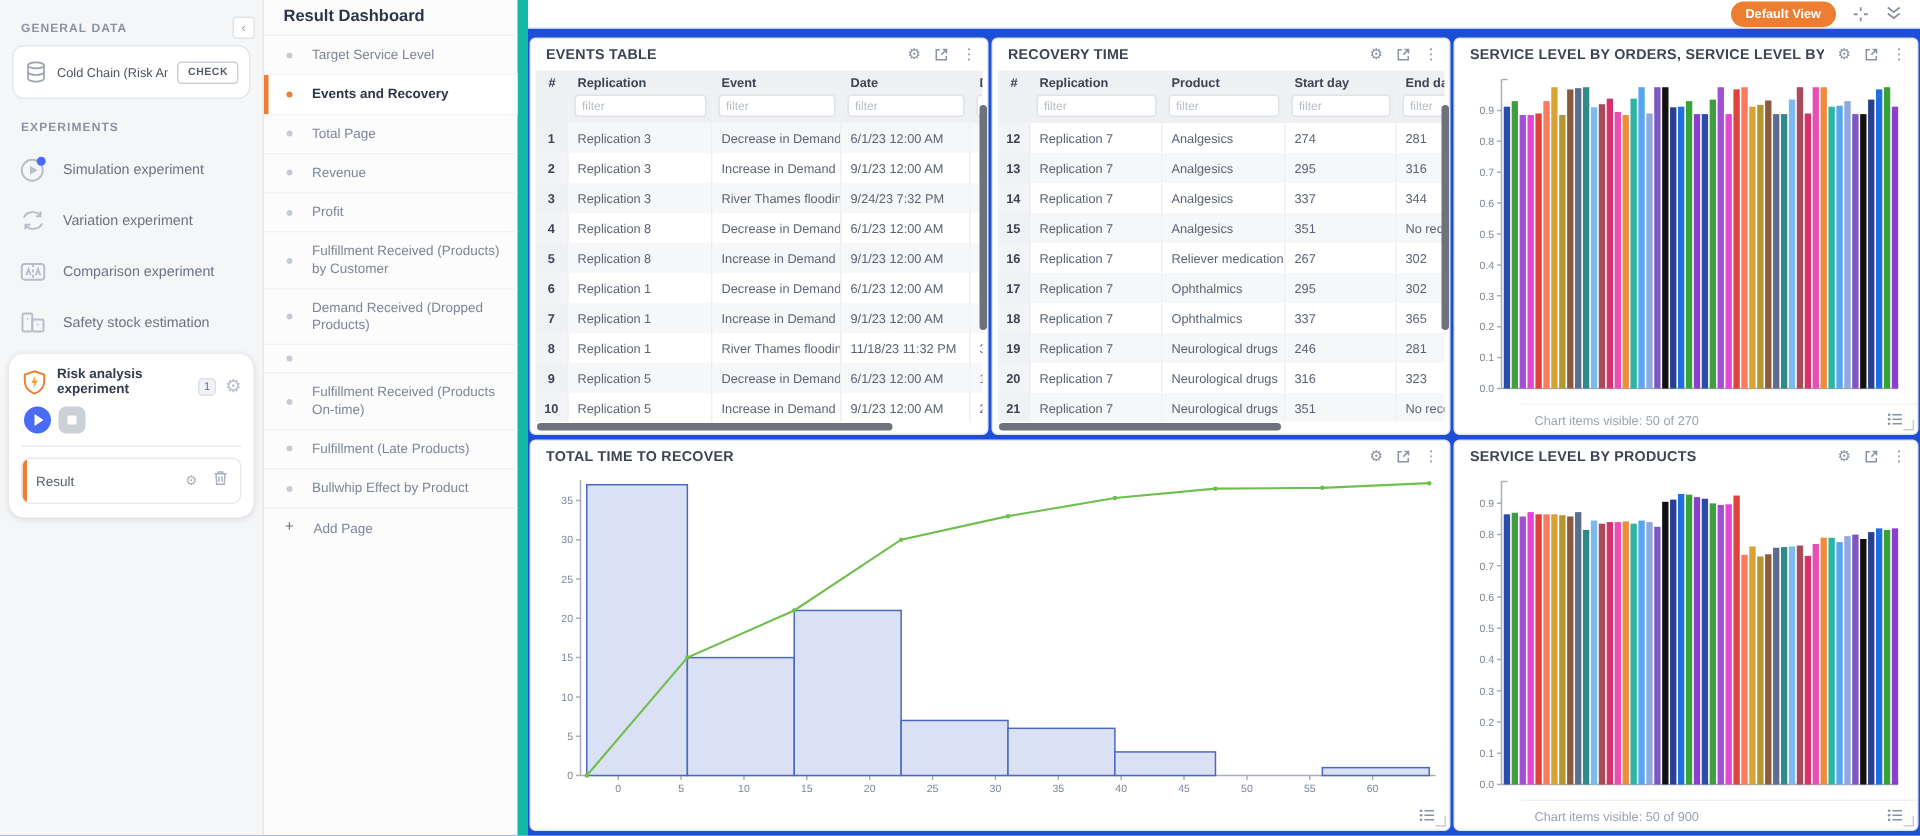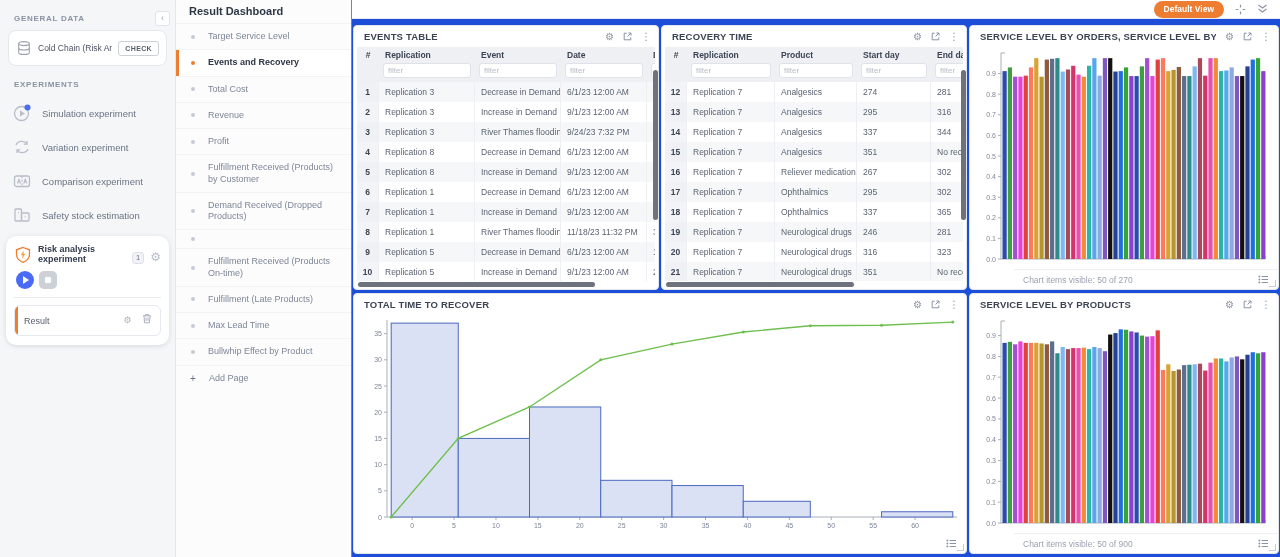--- a/index.html
+++ b/index.html
@@ -25,21 +25,21 @@
   .play-btn::after { content:""; position:absolute; left:7px; top:5px; border-left:6px solid #fff; border-top:4px solid transparent; border-bottom:4px solid transparent; }
   .stop-btn { width:18px; height:18px; border-radius:5px; background:#ccd1d8; position:relative; cursor:pointer; }
   .stop-btn::after { content:""; position:absolute; left:6px; top:6px; width:6px; height:6px; background:#fff; border-radius:1px; }
   .risk-divider { height:1px; background:#e8eaee; margin:0 0 7px 0; }
   .result-box { border:1px solid #e6e9ee; border-radius:6px; display:flex; align-items:center; padding:7px 6px 7px 9px; position:relative; overflow:hidden; }
   .result-box::before { content:""; position:absolute; left:0; top:0; bottom:0; width:3px; background:#ed7d31; }
   .result-label { font-size:9px; color:#555e6b; flex:1; }
   .mini-btn { width:15px; height:15px; border-radius:4px; color:#aab1bd; font-size:9px; line-height:15px; text-align:center; margin-left:4px; cursor:pointer; }
 
   
-  .nav-panel { position:absolute; left:176px; top:0; width:176px; height:557px; background:#fcfcfd; border-right:1px solid #14b8a6; }
+  .nav-panel { position:absolute; left:176px; top:0; width:176px; height:557px; background:#fcfcfd; border-right:7px solid #14b8a6; }
   .nav-title { font-size:11px; font-weight:bold; color:#2e3646; padding:5px 0 6px 13px; }
   .nav-item { position:relative; display:flex; gap:13px; padding:7px 8px 7px 15px; font-size:9px; color:#7d8697; border-top:1px solid #f2f3f6; align-items:center; line-height:1.25; cursor:pointer; }
   .nav-item .dot { width:4px; height:4px; border-radius:50%; background:#c6ccd5; flex:none; }
   .nav-item .plus { width:6px; font-size:10px; color:#6a7383; flex:none; margin-left:-1px; }
   .nav-item.active { color:#2e3646; font-weight:bold; background:#fff; }
   .nav-item.active::before { content:""; position:absolute; left:0; top:0; bottom:0; width:3px; background:#ed7d31; }
   .nav-item.active .dot { background:#ed7d31; }
 
   
   .main { position:absolute; left:352px; top:0; width:928px; height:557px; background:#1d4ed8; }
@@ -164,21 +164,21 @@
       <div class="nav-item">
         <span class="dot"></span>
         <span>Target Service Level</span>
       </div>
       <div class="nav-item active">
         <span class="dot"></span>
         <span>Events and Recovery</span>
       </div>
       <div class="nav-item">
         <span class="dot"></span>
-        <span>Total Cost</span>
+        <span>Total Page</span>
       </div>
       <div class="nav-item">
         <span class="dot"></span>
         <span>Revenue</span>
       </div>
       <div class="nav-item">
         <span class="dot"></span>
         <span>Profit</span>
       </div>
       <div class="nav-item">
@@ -192,24 +192,20 @@
       <div class="nav-item">
         <span class="dot"></span>
       </div>
       <div class="nav-item">
         <span class="dot"></span>
         <span>Fulfillment Received (Products On-time)</span>
       </div>
       <div class="nav-item">
         <span class="dot"></span>
         <span>Fulfillment (Late Products)</span>
-      </div>
-      <div class="nav-item">
-        <span class="dot"></span>
-        <span>Max Lead Time</span>
       </div>
       <div class="nav-item">
         <span class="dot"></span>
         <span>Bullwhip Effect by Product</span>
       </div>
       <div class="nav-item">
         <span class="plus">+</span>
         <span>Add Page</span>
       </div>
     </div>

